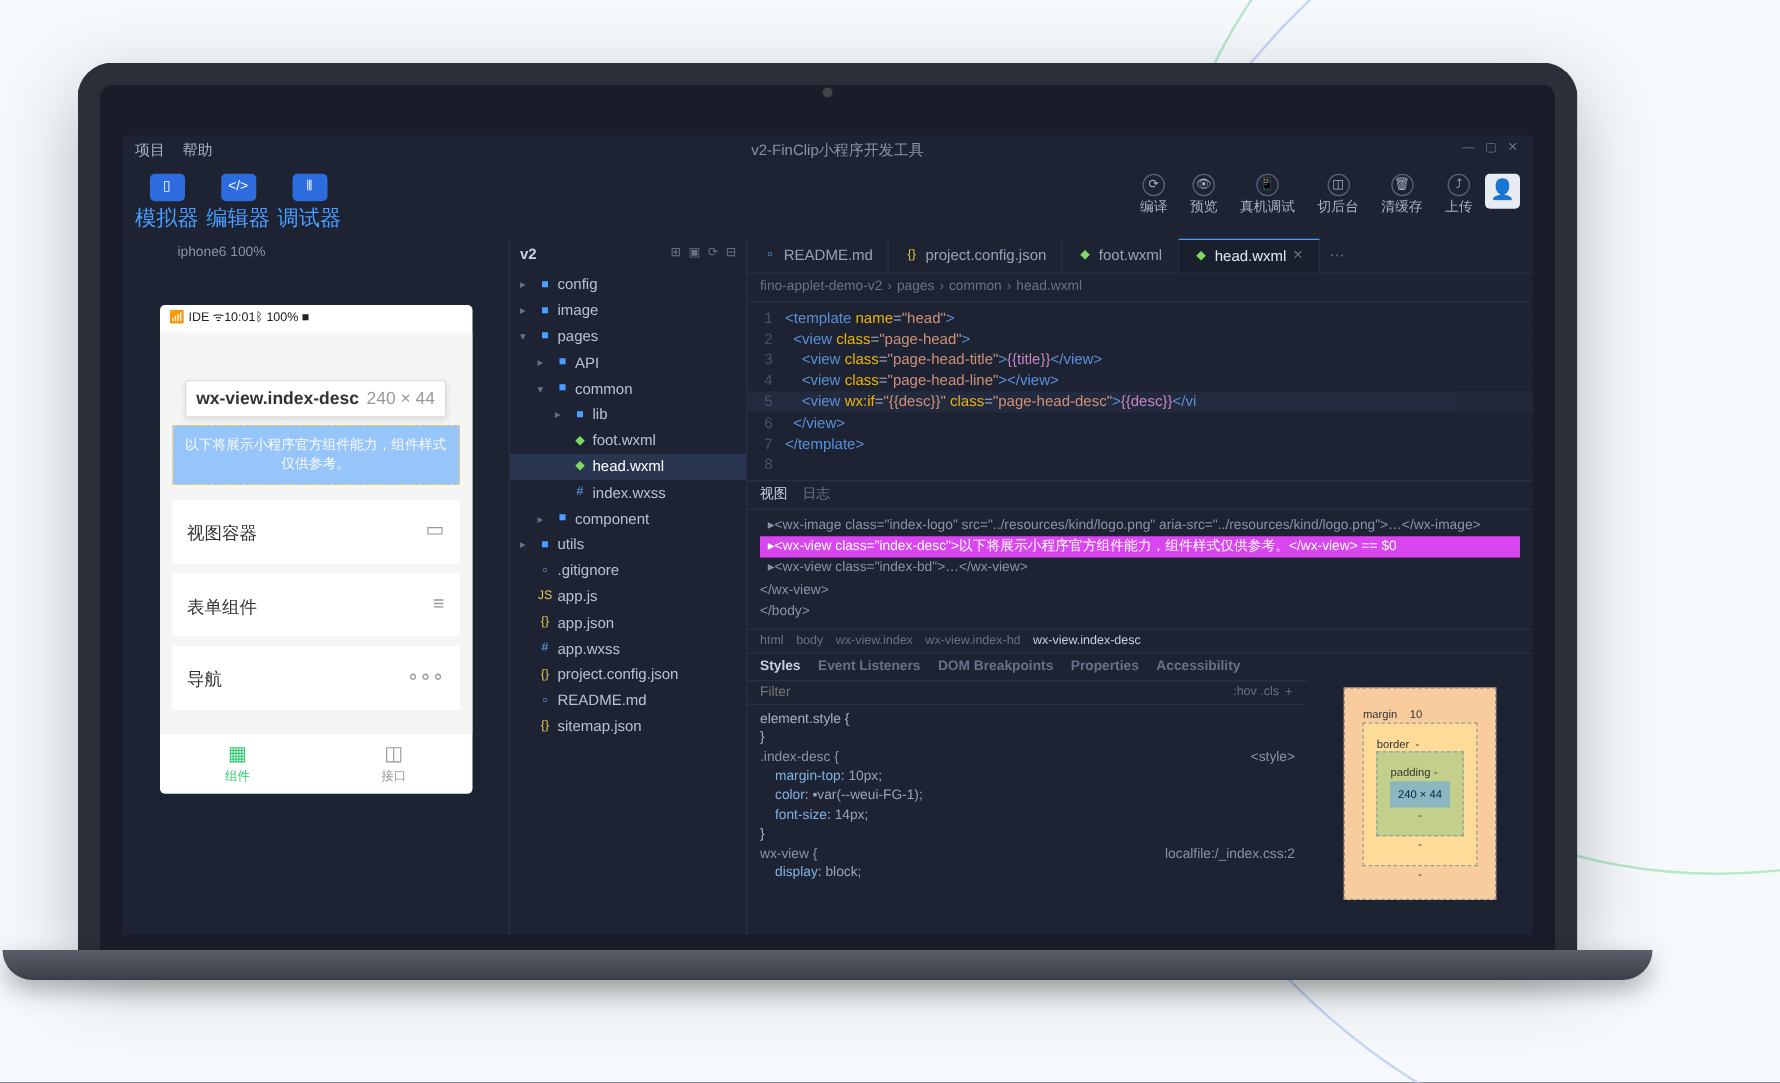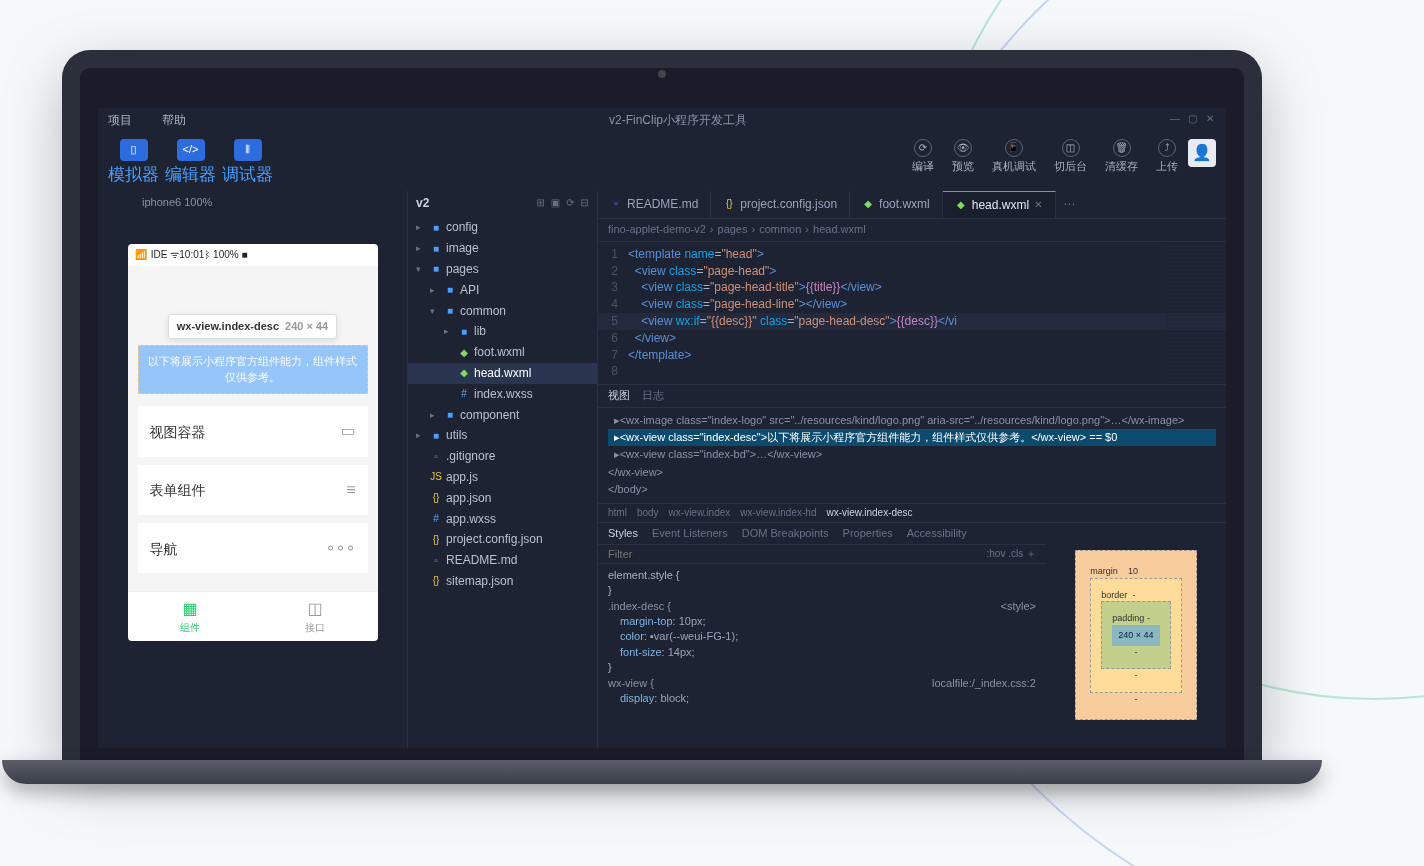--- a/index.html
+++ b/index.html
@@ -11,21 +11,21 @@
 .bg-curve.b { width: 1100px; height: 1100px; right: -550px; top: -150px; border-color: #c7d6f5; }
 
 
 .laptop { position: absolute; left: 62px; top: 50px; width: 1200px; }
 .laptop-screen { background: #1a1d29; border-radius: 28px 28px 0 0; padding: 40px 18px 12px; border: 18px solid #2b2f3a; border-bottom: none; box-shadow: 0 20px 60px rgba(0,0,0,.25); }
 .laptop-camera { position: absolute; top: 20px; left: 50%; transform: translateX(-50%); width: 8px; height: 8px; background: #444; border-radius: 50%; }
 .laptop-base { height: 24px; background: linear-gradient(#5a5e68,#3a3e48); border-radius: 0 0 40px 40px; margin: 0 -60px; box-shadow: 0 8px 20px rgba(0,0,0,.3); }
 
 
 .ide { background: #1e2333; color: #a8b0c2; font-size: 12px; line-height: 1.4; height: 640px; display: flex; flex-direction: column; }
-.menubar { display: flex; gap: 30px; padding: 4px 10px; font-size: 12px; }
+.menubar { display: flex; gap: 14px; padding: 4px 10px; font-size: 12px; }
 .menubar .title { flex: 1; text-align: center; color: #8a92a8; }
 .winctl { display: flex; gap: 8px; }
 .winctl span { width: 10px; height: 10px; display: inline-block; color: #6a7088; font-size: 10px; }
 
 .toolbar { display: flex; align-items: flex-start; padding: 6px 10px 4px; gap: 10px; }
 .tool-tabs { display: flex; gap: 6px; }
 .tool-tab { display: flex; flex-direction: column; align-items: center; gap: 2px; }
 .tool-tab .btn { background: #2d6cdf; width: 28px; height: 22px; border-radius: 4px; display: flex; align-items: center; justify-content: center; color: #fff; font-size: 11px; }
 .tool-tab .lbl { font-size: 17px; color: #4a9eff; }
 .toolbar-spacer { flex: 1; }
@@ -39,21 +39,21 @@
 
 .sim-col { width: 310px; border-right: 1px solid #2a3042; display: flex; flex-direction: column; }
 .sim-status { padding: 4px 8px; font-size: 11px; color: #8a92a8; margin-left: 36px; }
 .sim-stage { flex: 1; display: flex; align-items: flex-start; justify-content: center; padding: 30px 0; }
 .phone { width: 250px; background: #fff; color: #222; border-radius: 4px; overflow: hidden; font-size: 12px; }
 .phone-status { display: flex; padding: 4px 8px; font-size: 10px; }
 .phone-head { display: flex; align-items: center; justify-content: center; padding: 6px; position: relative; }
 .phone-head .cap { position: absolute; right: 8px; display: flex; gap: 4px; }
 .phone-head .cap span { width: 18px; height: 18px; border: 1px solid #ccc; border-radius: 10px; font-size: 9px; display: flex; align-items: center; justify-content: center; }
 .phone-body { background: #f5f5f5; padding: 10px; }
-.tooltip-box { background: #fff; border: 1px solid #ddd; border-radius: 3px; padding: 4px 8px; margin: 38px auto 6px; font-size: 11px; width: fit-content; box-shadow: 0 2px 6px rgba(0,0,0,.1); font-weight: bold; }
+.tooltip-box { background: #fff; border: 1px solid #ddd; border-radius: 3px; padding: 4px 8px; margin: 28px auto 6px; font-size: 14px; width: fit-content; box-shadow: 0 2px 6px rgba(0,0,0,.1); }
 .tooltip-box b { color: #333; }
 .tooltip-box .dim { color: #999; margin-left: 6px; }
 .highlight-block { background: #4a9eff; color: #fff; opacity: .55; padding: 8px; font-size: 11px; text-align: center; margin-bottom: 12px; border: 1px dashed #ffa500; }
 .menu-item { background: #fff; padding: 14px 12px; margin-bottom: 8px; display: flex; justify-content: space-between; align-items: flex-end; font-size: 14px; color: #333; }
 .menu-item .mi-ico { color: #999; font-size: 16px; }
 .phone-tabs { display: flex; border-top: 1px solid #eee; }
 .phone-tab { flex: 1; text-align: center; padding: 6px; font-size: 10px; color: #999; }
 .phone-tab.active { color: #2ecc71; }
 .phone-tab .pico { font-size: 16px; display: block; }
 
@@ -83,39 +83,39 @@
 .tabs .more { padding: 0 8px; color: #6a7088; }
 .crumbs { padding: 3px 10px; font-size: 11px; color: #6a7088; border-bottom: 1px solid #2a3042; }
 .crumbs .sep { margin: 0 4px; }
 .code { padding: 4px 0; font-family: Consolas, monospace; font-size: 12px; flex: 0 0 auto; position: relative; }
 .minimap { position: absolute; right: 0; top: 0; width: 60px; height: 100%; background: repeating-linear-gradient(#1e2333 0, #1e2333 3px, #252a3c 3px, #252a3c 4px); opacity: .4; }
 .code-line { display: flex; }
 .code-line .ln { width: 30px; text-align: right; color: #4a5268; padding-right: 10px; }
 .code-line .ct { flex: 1; white-space: pre; color: #a8b0c2; }
 .code-line.cur { background: #242a3e; }
 .tok-tag { color: #5a8fd6; }
-.tok-attr { color: #0ea5e9; }
+.tok-attr { color: #eab308; }
 .tok-str { color: #ce9178; }
 .tok-brace { color: #c586c0; }
 
 
 .devtools { flex: 1; display: flex; flex-direction: column; border-top: 1px solid #2a3042; min-height: 0; font-size: 11px; }
 .dt-tabs { display: flex; gap: 12px; padding: 3px 10px; border-bottom: 1px solid #2a3042; }
 .dt-tab { color: #6a7088; }
 .dt-tab.active { color: #c8d0e2; }
 .dt-dom { padding: 4px 10px; font-family: Consolas, monospace; font-size: 11px; color: #8a92a8; }
 .dt-dom .row { white-space: pre; padding: 1px 0; }
-.dt-dom .sel { background: #0c4a6e; color: #fff; }
+.dt-dom .sel { background: #d946ef; color: #fff; }
 .dt-crumbs { padding: 2px 10px; font-size: 10px; color: #6a7088; border-top: 1px solid #2a3042; border-bottom: 1px solid #2a3042; }
 .dt-crumbs span { margin-right: 10px; }
 .dt-crumbs .cur { color: #c8d0e2; }
 .dt-lower { flex: 1; display: flex; min-height: 0; }
 .dt-styles { flex: 1; display: flex; flex-direction: column; }
 .dt-style-tabs { display: flex; gap: 14px; padding: 3px 10px; border-bottom: 1px solid #2a3042; font-size: 11px; }
-.dt-style-tabs .t { color: #6a7088; }
+.dt-style-tabs .t { color: #6a7088; font-weight: bold; }
 .dt-style-tabs .t.active { color: #c8d0e2; }
 .dt-filter { display: flex; padding: 2px 10px; border-bottom: 1px solid #2a3042; }
 .dt-filter input { flex: 1; background: transparent; border: none; color: #8a92a8; font-size: 11px; outline: none; }
 .dt-filter .opts { color: #6a7088; font-size: 10px; }
 .dt-rules { padding: 4px 10px; font-family: Consolas, monospace; font-size: 11px; }
 .dt-rules .rule-head { display: flex; justify-content: space-between; color: #8a92a8; }
 .dt-rules .prop { color: #7fb3e0; margin-left: 12px; }
 .dt-rules .val { color: #9aa2b8; }
 .dt-box { width: 180px; padding: 10px; display: flex; align-items: center; justify-content: center; }
 .bm-margin { background: #f9cc9d; padding: 14px; font-size: 9px; color: #333; text-align: center; border: 1px dashed #999; }

